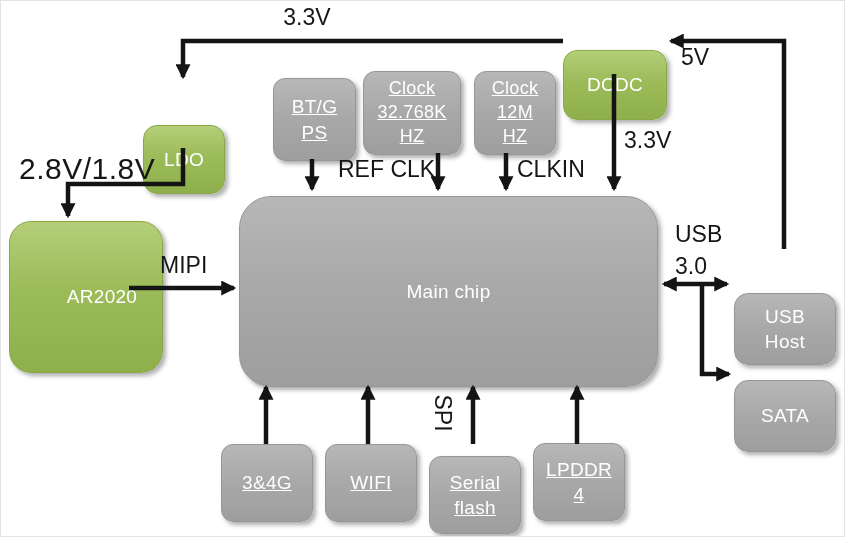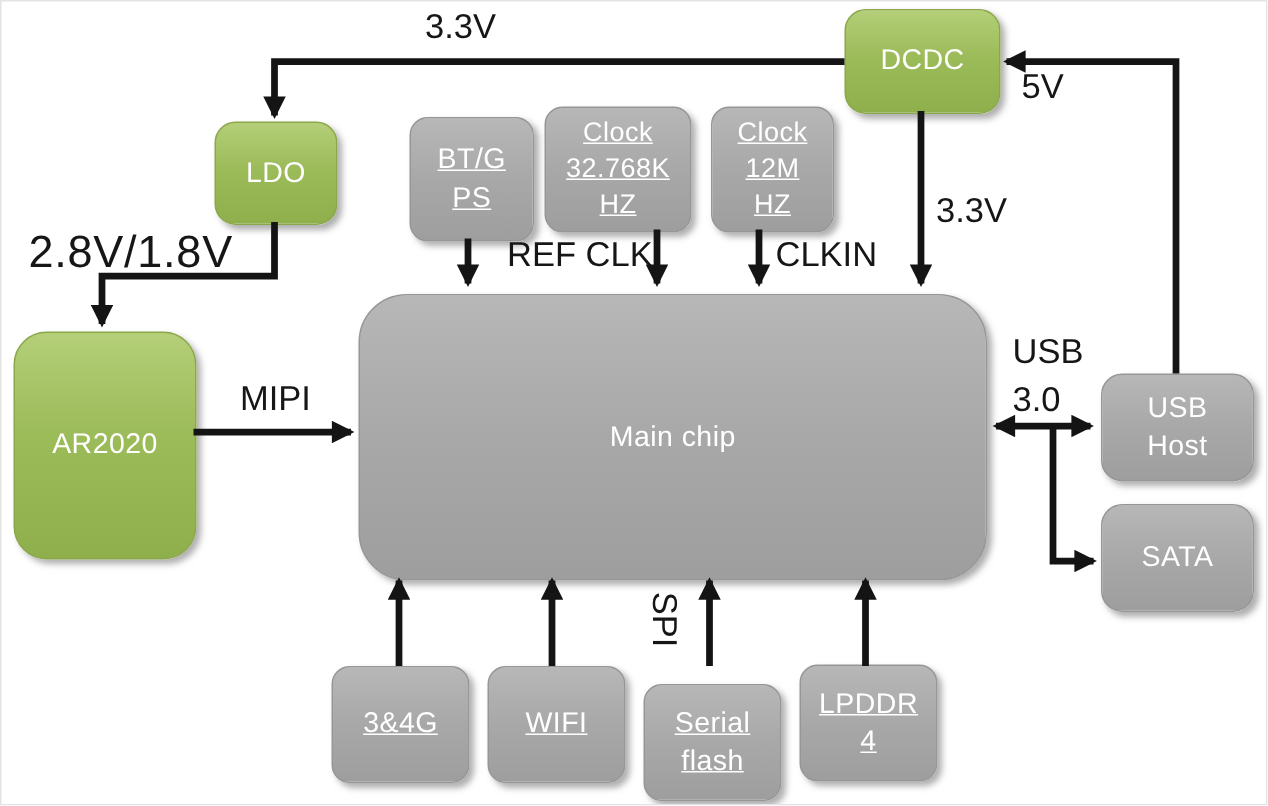--- a/index.html
+++ b/index.html
@@ -17,21 +17,21 @@
     white-space:pre-line;font-size:19px;line-height:1.32;letter-spacing:0.3px;
   }
   .green{
     background:linear-gradient(180deg,#b4cf78 0%,#9cbb59 45%,#8fae4c 100%);
     border:1px solid #8aa74a;
   }
   .gray{
     background:linear-gradient(180deg,#b7b7b7 0%,#a8a8a8 50%,#9e9e9e 100%);
     border:1px solid #969696;
   }
-  .r12{border-radius:12px;text-decoration:underline;} .r14{border-radius:14px;}
+  .r12{border-radius:12px;text-decoration:underline;} .r14{border-radius:14px;margin-top:44px;}
   .r22{border-radius:22px;} .r30{border-radius:32px;}
   .lbl{
     position:absolute;color:#161616;font-size:23px;line-height:1.1;
     white-space:pre-line;
   }
   .wires{position:absolute;left:0;top:0;z-index:5;pointer-events:none;}
   .wires path{fill:none;stroke:#141414;stroke-width:4.5px;}
 </style>
 </head>
 <body>
@@ -39,21 +39,21 @@
 <div class="stage">
 
   <div class="box green r14" style="left:142px;top:80px;width:80px;height:67px;">
     <span class="bl">LDO</span>
   </div>
 
   <div class="box green r14" style="left:562px;top:5px;width:102px;height:68px;">
     <span class="bl">DCDC</span>
   </div>
 
-  <div class="box green r22" style="left:8px;top:220px;width:120px;height:150px;">
+  <div class="box green r22" style="left:8px;top:220px;width:120px;height:150px;padding-left:32px;">
     <span class="bl">AR2020</span>
   </div>
 
   <div class="box gray r12" style="left:272px;top:77px;width:81px;height:81px;">
     <span class="bl">BT/G
 PS</span>
   </div>
 
   <div class="box gray r12" style="left:362px;top:70px;width:96px;height:82px;">
     <span class="bl" style="font-size:18px;">Clock

